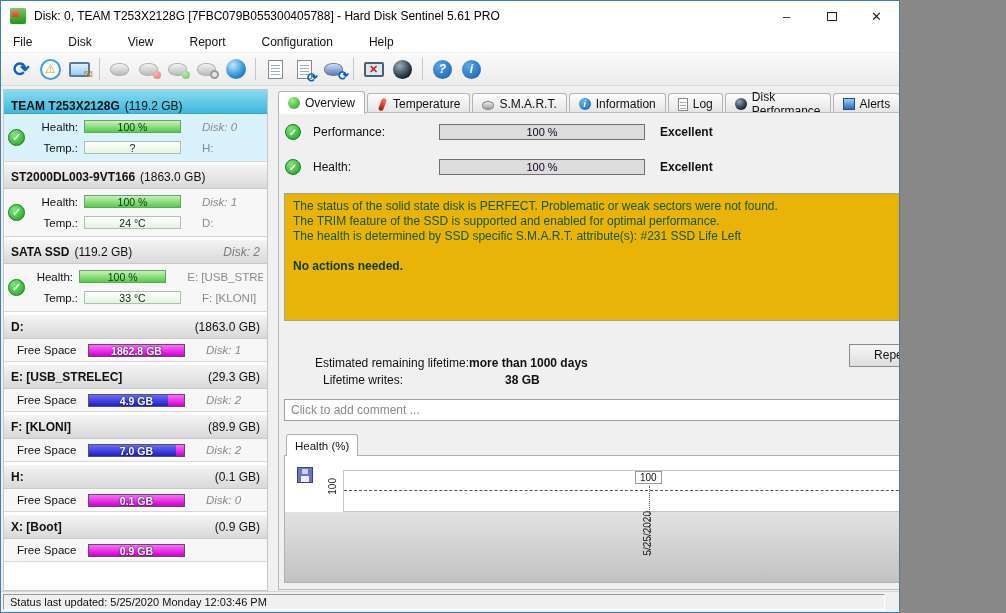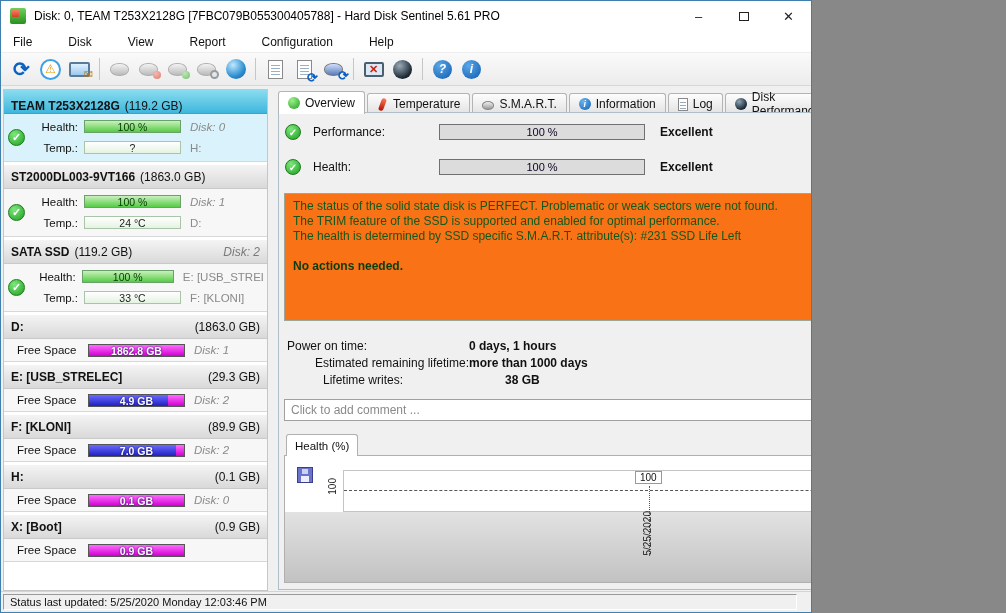--- a/index.html
+++ b/index.html
@@ -1,19 +1,19 @@
 <!DOCTYPE html>
 <html><head>
 <meta charset="utf-8">
 <style>
   * { box-sizing: border-box; margin: 0; padding: 0; }
   html,body { background:#888; }
   body { font-family: "Liberation Sans", sans-serif; font-size: 12px; color:#111; }
 
-  .window { position:relative; width:812px; height:613px; background:#f0f0f0;
+  .window { position:relative; width:900px; height:613px; background:#f0f0f0;
             border:1px solid #3e7fae; overflow:hidden; }
 
   
   .titlebar { position:absolute; left:0; top:0; right:0; height:30px; background:#fff;
               display:flex; align-items:center; }
   .appicon { width:16px; height:16px; margin:0 8px 0 9px; position:relative;
              background: linear-gradient(#6fcf5a,#2a8f1f); border-radius:2px; }
   .appicon::before { content:""; position:absolute; left:2px; top:2px; width:7px; height:7px;
                      background: linear-gradient(#ff7a66,#c42); border-radius:1px; }
   .title-text { font-size:12px; color:#000; white-space:nowrap; }
@@ -80,21 +80,21 @@
   .okcirc { width:17px; height:17px; border-radius:50%; border:1px solid #1a7a1a; color:#fff;
             font-size:11px; font-weight:bold; display:flex; align-items:center; justify-content:center;
             background:radial-gradient(circle at 35% 30%, #7de87d, #1f9e1f); }
   .dbody > .okcirc { position:absolute; left:4px; top:50%; margin-top:-9px; }
   .drow { display:flex; align-items:center; height:21px; }
   .dlabel { width:54px; text-align:right; padding-right:6px; font-size:11.5px; }
   .hbar { width:97px; height:13px; border:1px solid #6aa06a; text-align:center; font-size:10.5px;
           line-height:12px; background:linear-gradient(#c9f0bc,#55cc45); color:#073; color:#083a08; }
   .tempbar { width:97px; height:13px; border:1px solid #aac4aa; text-align:center; font-size:10.5px;
              line-height:12px; background:linear-gradient(#ffffff,#e4f3e2); color:#222; }
-  .dright { margin-left:9px; color:#8a8a8a; font-size:11.5px; white-space:nowrap; overflow:hidden; }
+  .dright { margin-left:21px; color:#8a8a8a; font-size:11.5px; white-space:nowrap; overflow:hidden; }
   .dright.it { font-style:italic; }
 
   .pentry { margin-bottom:3px; border-bottom:1px solid #d8d8d8; background:#f7f7f7; }
   .pbody { display:flex; align-items:center; height:22px; padding:0 4px 0 0; }
   .plabel { width:84px; text-align:left; padding-left:13px; font-size:11.5px; }
   .fbar { width:97px; height:13px; border:1px solid #555; position:relative; display:flex;
           background:#001080; overflow:hidden; }
   .fused { height:100%; background:linear-gradient(#6a6aff,#2020c0); }
   .ffree { height:100%; background:linear-gradient(#ff6aff,#cf00cf); }
   .ftext { position:absolute; left:0; right:0; top:0; bottom:0; text-align:center; color:#fff;
@@ -130,21 +130,21 @@
   .meter-label { width:126px; margin-left:12px; }
   .gbar { width:206px; height:16px; border:1px solid #707070; background:#dcdcdc; position:relative; }
   .gfill { height:100%; background:linear-gradient(to right,#d93025 0%,#ef8f2a 22%,#f2ef2e 42%,#7ad12e 62%,#2ecf2e 85%); }
   .gtext { position:absolute; left:0; right:0; top:0; bottom:0; text-align:center;
            line-height:15px; font-size:11px; color:#102; }
   .rating { margin-left:15px; font-weight:bold; }
   .qmini { position:absolute; width:17px; height:17px; border-radius:50%; color:#fff;
            font-weight:bold; font-size:11px; display:flex; align-items:center; justify-content:center;
            background:radial-gradient(circle at 35% 30%, #66b8f0, #0f5ab0); font-style:italic; }
 
-  .greenbox { position:absolute; left:5px; top:80px; width:682px; height:128px; background:#f97316;
+  .greenbox { position:absolute; left:5px; top:80px; width:682px; height:128px; background:#eab308;
               border:1px solid #9aa89a; padding:5px 8px; color:#14581c; line-height:15px; }
   .greenbox .noact { font-weight:bold; margin-top:15px; color:#0a3d10; }
 
   .statrow { position:absolute; left:8px; height:16px; display:flex; }
   .statlabel { width:182px; }
   .statvalue { font-weight:bold; }
 
   .btn { position:absolute; border:1px solid #8a8a8a; background:linear-gradient(#f6f6f6,#dedede);
          text-align:center; }
   .repeat-btn { left:570px; top:231px; width:114px; height:23px; line-height:21px; }
@@ -475,24 +475,20 @@
     <span class="qmini" style="left:691px; top:47px;">?</span>
 
     <div class="greenbox">
       <div>The status of the solid state disk is PERFECT. Problematic or weak sectors were not found.</div>
       <div>The TRIM feature of the SSD is supported and enabled for optimal performance.</div>
       <div>The health is determined by SSD specific S.M.A.R.T. attribute(s):  #231 SSD Life Left</div>
       <div class="noact">No actions needed.</div>
     </div>
     <span class="qmini" style="left:691px; top:83px;">?</span>
 
-    <div class="statrow" style="top:226px;">
-      <span class="statlabel">Power on time:</span>
-      <span class="statvalue">0 days, 1 hours</span>
-    </div>
     <div class="statrow" style="top:243px;text-align:right;">
       <span class="statlabel">Estimated remaining lifetime:</span>
       <span class="statvalue">more than 1000 days</span>
     </div>
     <div class="statrow" style="top:260px;margin-left:36px;">
       <span class="statlabel">Lifetime writes:</span>
       <span class="statvalue">38 GB</span>
     </div>
 
     <div class="btn repeat-btn">Repeat Test</div>

